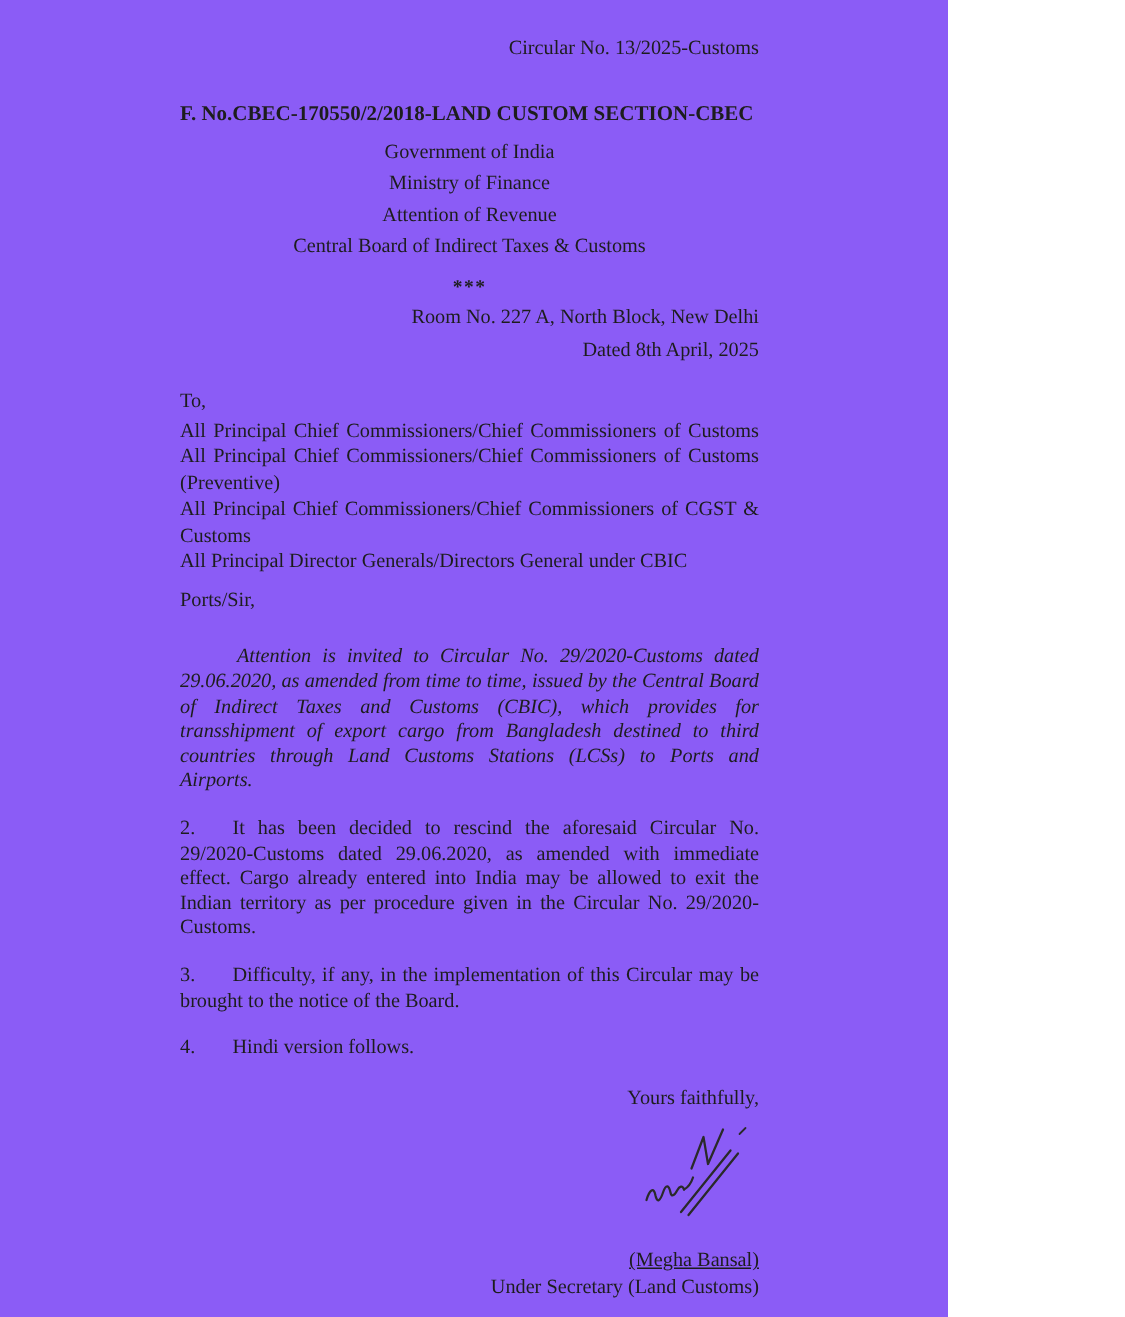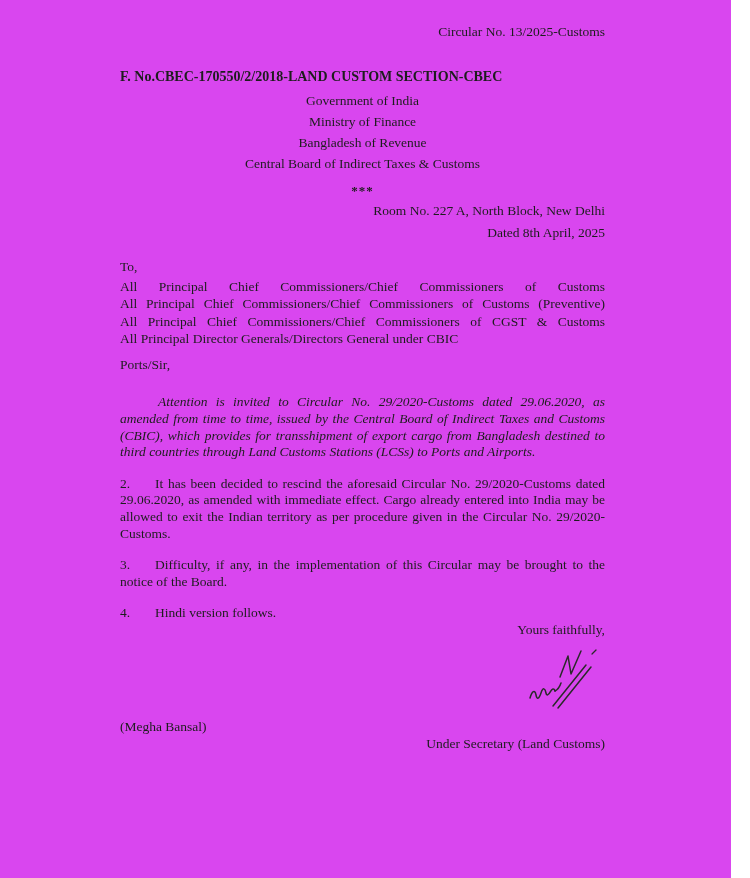--- a/index.html
+++ b/index.html
@@ -2,23 +2,23 @@
 <html><head>
 <meta charset="utf-8">
 <style>
   html, body {
     margin: 0;
     padding: 0;
     background: #ffffff;
   }
   .doc {
     position: relative;
-    width: 731px;
+    width: 632px;
     height: 878px;
-    background: #d946ef;
+    background: #8b5cf6;
     color: #1d1d1d;
     font-family: "Liberation Serif", "DejaVu Serif", serif;
     font-size: 13.5px;
     line-height: 1.25;
     overflow: hidden;
     box-sizing: border-box;
     padding: 24px 126px 0 120px;
   }
   .circ-no {
     text-align: right;
@@ -69,54 +69,55 @@
   .num-para {
     margin-top: 15px;
     text-align: justify;
     line-height: 16.6px;
   }
   .pnum {
     display: inline-block;
     width: 35px;
   }
   .closing {
-    margin-top: 0;
+    margin-top: 17px;
     text-align: right;
   }
   .sig-block {
     margin-top: 8px;
     text-align: right;
   }
   .sig-scribble {
     display: inline-block;
     margin-right: 6px;
   }
   .sig-name {
-    margin-top: 2px;
-    text-align: left;
+    margin-top: 14px;
+    text-align: right;
     line-height: 17.5px;
+    text-decoration: underline;
   }
   .sig-title {
     text-align: right;
     line-height: 17.5px;
   }
 </style>
 </head>
 <body>
 
 <div class="doc">
 
   <div class="circ-no">Circular No. 13/2025-Customs</div>
 
   <div class="file-no">F. No.CBEC-170550/2/2018-LAND CUSTOM SECTION-CBEC</div>
 
   <div class="org-block">
     <div class="org-line">Government of India</div>
     <div class="org-line">Ministry of Finance</div>
-    <div class="org-line">Bangladesh of Revenue</div>
+    <div class="org-line">Attention of Revenue</div>
     <div class="org-line">Central Board of Indirect Taxes &amp; Customs</div>
   </div>
 
   <div class="sep">***</div>
 
   <div class="right-block">
     <div>Room No. 227 A, North Block, New Delhi</div>
     <div>Dated 8th April, 2025</div>
   </div>
 

